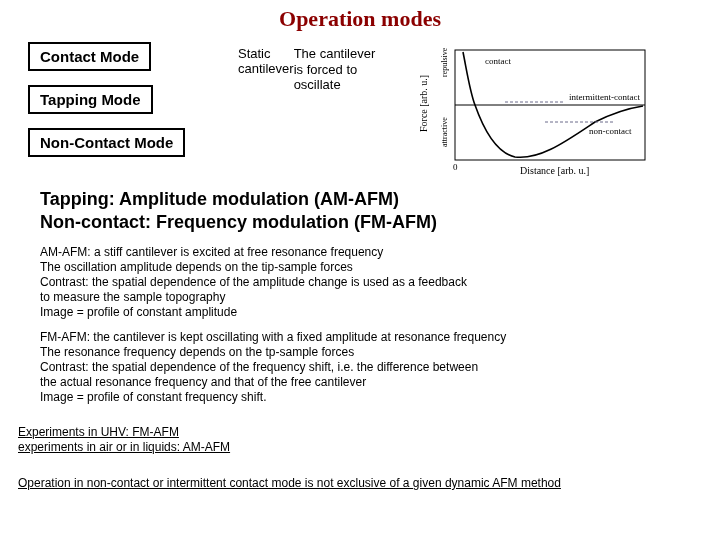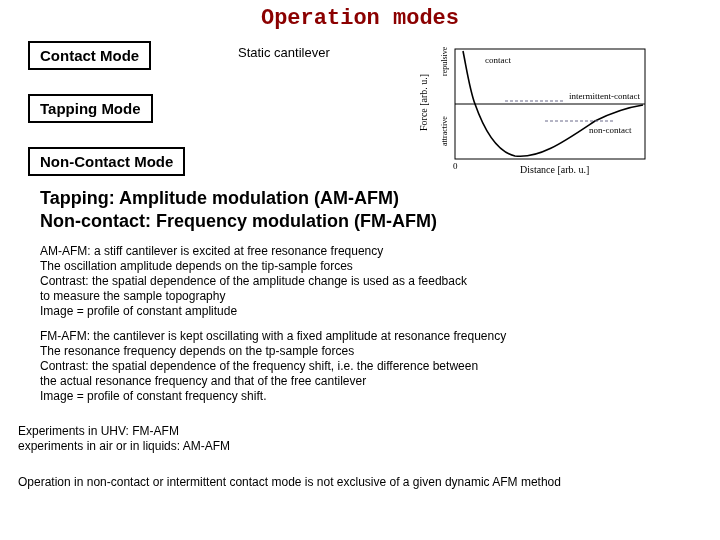--- a/index.html
+++ b/index.html
@@ -14,33 +14,33 @@
     position: relative;
     overflow: hidden;
   }
   .title {
     font-weight: bold;
     color: #8b0000;
     font-size: 22px;
     text-align: center;
     margin-top: 6px;
     margin-bottom: 10px;
-    font-family: Liberation Mono, monospace;
+    font-family: Liberation Serif, serif;
   }
   .top-row {
     display: flex;
     align-items: flex-start;
     padding: 0 28px 0 28px;
     height: 140px;
   }
   .modes-col {
     width: 190px;
     display: flex;
     flex-direction: column;
-    gap: 24px;
+    gap: 14px;
   }
   .mode-box {
     border: 2px solid #000;
     padding: 4px 10px;
     font-weight: bold;
     font-size: 15px;
     font-family: "Comic Sans MS", cursive, sans-serif;
     white-space: nowrap;
     width: fit-content;
   }
@@ -78,35 +78,36 @@
     line-height: 1.25;
     margin-bottom: 10px;
     white-space: pre-line;
   }
   .footer-block {
     padding: 0 18px;
     font-size: 12px;
     font-family: "Comic Sans MS", cursive, sans-serif;
     line-height: 1.3;
   }
-  .footer-block p { margin: 20px 0; }
+  .footer-block p { margin: 20px 0; text-decoration: underline; }
 </style>
 </head>
 <body>
 
 <div class="title">Operation modes</div>
 
 <div class="top-row">
   <div class="modes-col">
     <div class="mode-box">Contact Mode</div>
     <div class="mode-box">Tapping Mode</div>
     <div class="mode-box">Non-Contact Mode</div>
   </div>
   <div class="desc-col">
     <div class="desc1">Static cantilever</div>
+    <div class="desc2">The cantilever is forced to oscillate</div>
   </div>
   <div class="chart-col">
     <svg width="250" height="140" viewBox="0 0 250 140">
       <rect x="40" y="8" width="190" height="110" fill="none" stroke="#000" stroke-width="1"></rect>
       <line x1="40" y1="63" x2="230" y2="63" stroke="#000" stroke-width="1"></line>
 
       <path d="M 48 10 C 52 30, 55 50, 60 63 C 66 80, 78 110, 100 115 C 125 118, 150 100, 180 80 C 200 70, 215 66, 228 64" fill="none" stroke="#000" stroke-width="1.6"></path>
 
       <line x1="90" y1="60" x2="150" y2="60" stroke="#6a6a8a" stroke-width="1" stroke-dasharray="3,2"></line>
       <line x1="130" y1="80" x2="200" y2="80" stroke="#6a6a8a" stroke-width="1" stroke-dasharray="3,2"></line>

